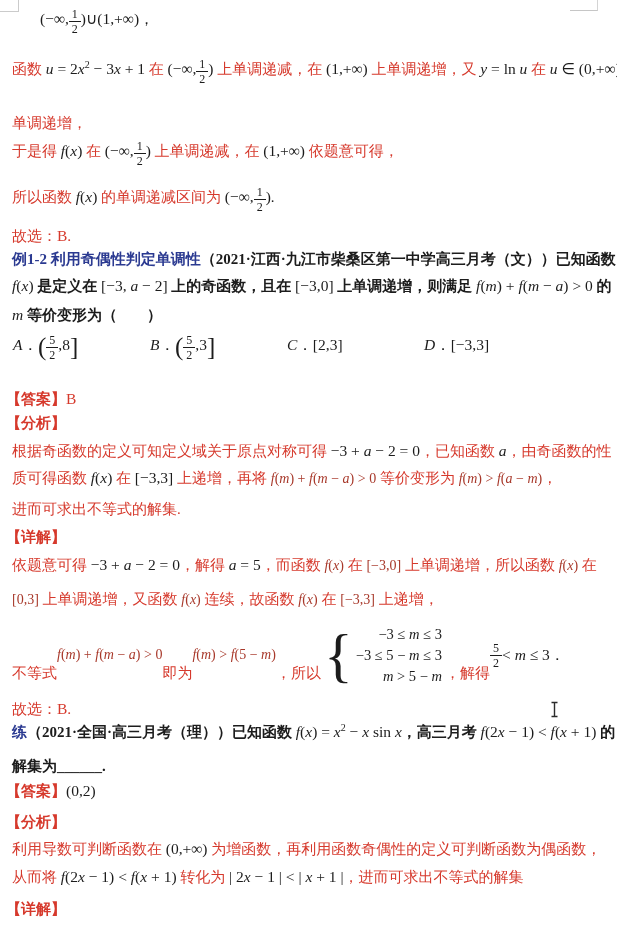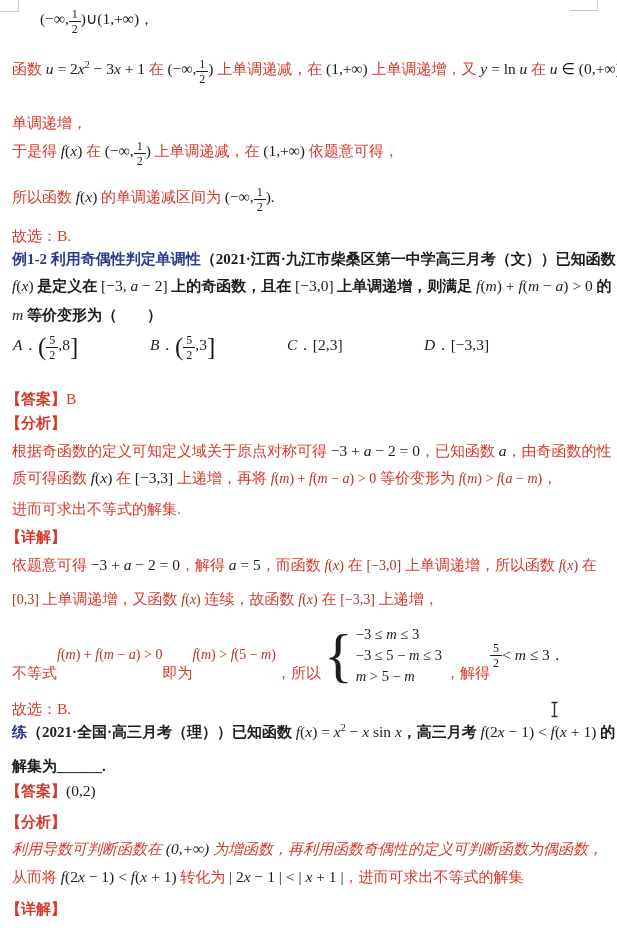--- a/index.html
+++ b/index.html
@@ -16,21 +16,21 @@
   .s-m{color:var(--ink);font-family:"Liberation Serif",serif;font-size:15.5px;}
   .s-mr{color:var(--math-red);font-family:"Liberation Serif",serif;font-size:14px;}
   .sup{font-size:10px;vertical-align:6px;}
   .big{font-size:25px;line-height:0;vertical-align:-5px;font-weight:400;}
   .frac{display:inline-block;vertical-align:-9px;text-align:center;font-size:12px;line-height:1;font-family:"Liberation Serif",serif;}
   .frac .num{display:block;padding:0 3px 1px;border-bottom:1px solid currentColor;}
   .frac .den{display:block;padding-top:1px;}
   .cases{display:inline-flex;align-items:center;vertical-align:middle;margin:0 3px;}
   .cases .brace{font-size:60px;line-height:60px;font-weight:400;color:var(--ink);font-family:"Liberation Serif",serif;margin-right:3px;}
   .cases .rows{display:inline-flex;flex-direction:column;row-gap:2px;font-size:14.5px;color:var(--ink);font-family:"Liberation Serif",serif;}
-  .cases .rows div{line-height:19px;text-align:left;}
+  .cases .rows div{line-height:19px;text-align:right;}
   .opt{display:inline-block;width:137px;}
   .opt:last-child{width:auto;}
   .corner-mark{position:absolute;}
   .cm-tl{left:0;top:0;width:18px;height:11px;border-right:1px solid #cbcbcb;border-bottom:1px solid #cbcbcb;}
   .cm-tr{left:570px;top:0;width:27px;height:10px;border-right:1px solid #d4d4d4;border-bottom:1px solid #c6c6c6;}
   .ibeam{position:absolute;left:549px;top:701px;}
   
   .p0{left:40px;top:8px;}
   .p1{left:12px;top:58px;}
   .p2{left:12px;top:114px;}
@@ -48,21 +48,21 @@
   .p14{left:12px;top:500px;}
   .p15{left:6px;top:528px;}
   .p16{left:12px;top:556px;}
   .p17{left:12px;top:590px;}
   .p18{left:12px;top:622px;display:flex;align-items:center;height:66px;}
   .p19{left:12px;top:700px;}
   .p20{left:12px;top:722px;}
   .p21{left:12px;top:757px;}
   .p22{left:6px;top:782px;}
   .p23{left:6px;top:813px;}
-  .p24{left:12px;top:840px;font-style:italic;}
+  .p24{left:12px;top:840px;}
   .p25{left:12px;top:868px;}
   .p26{left:6px;top:900px;}
 </style>
 </head>
 <body>
 
 <div class="page">
   <div class="corner-mark cm-tl"></div>
   <div class="corner-mark cm-tr"></div>
   <div id="doc">

